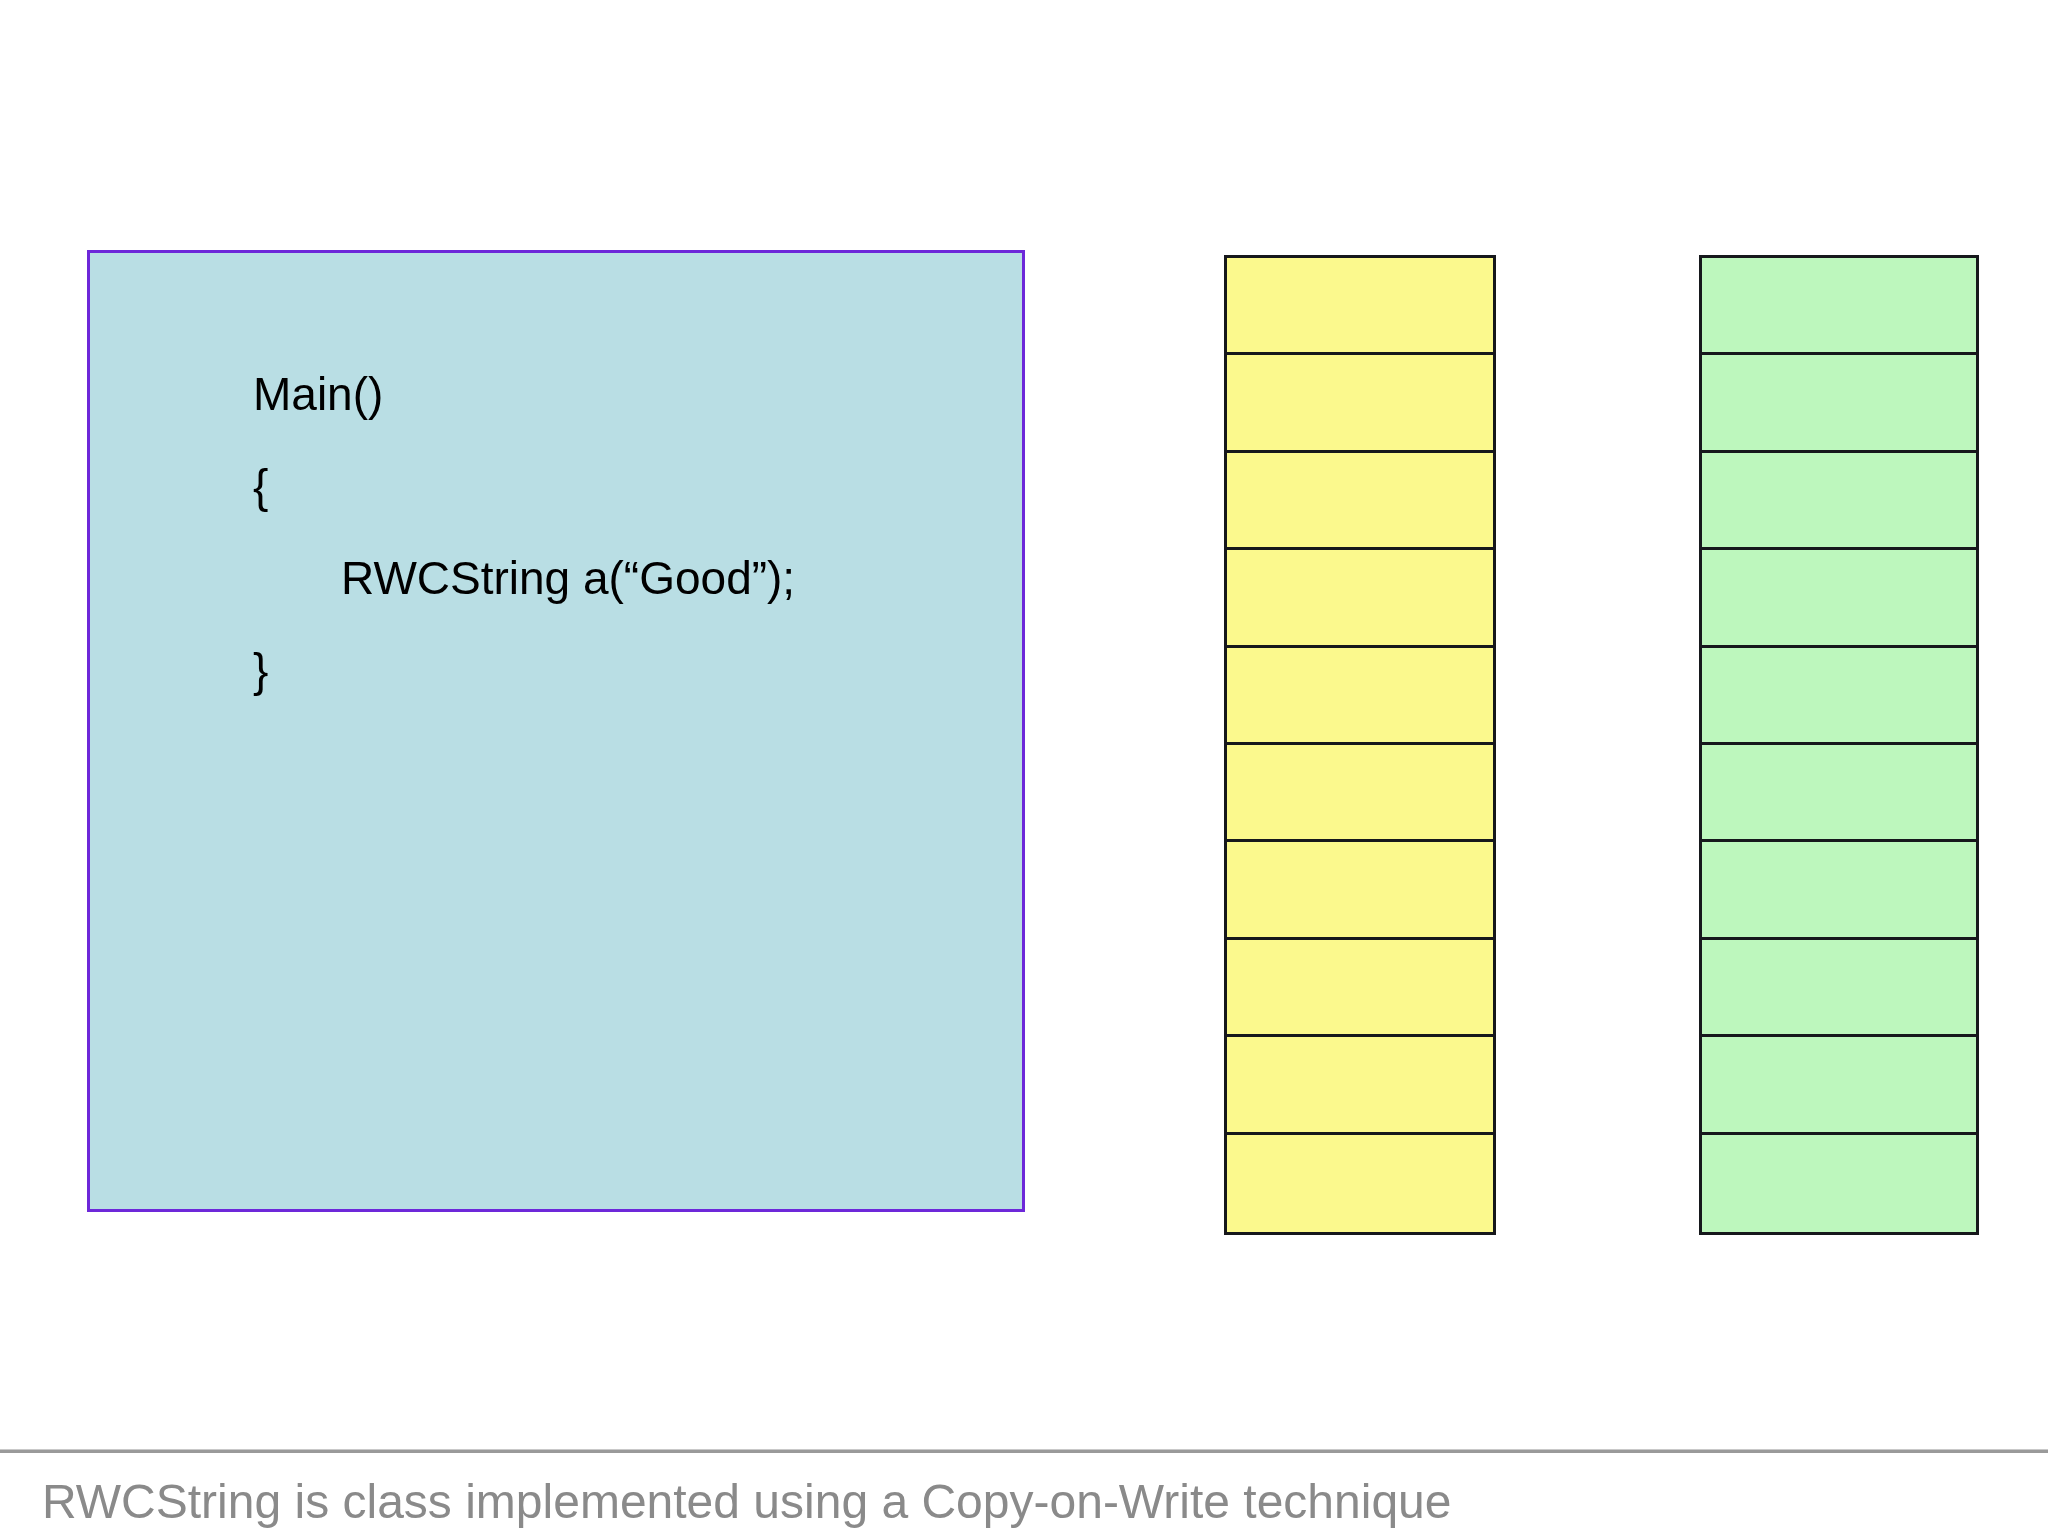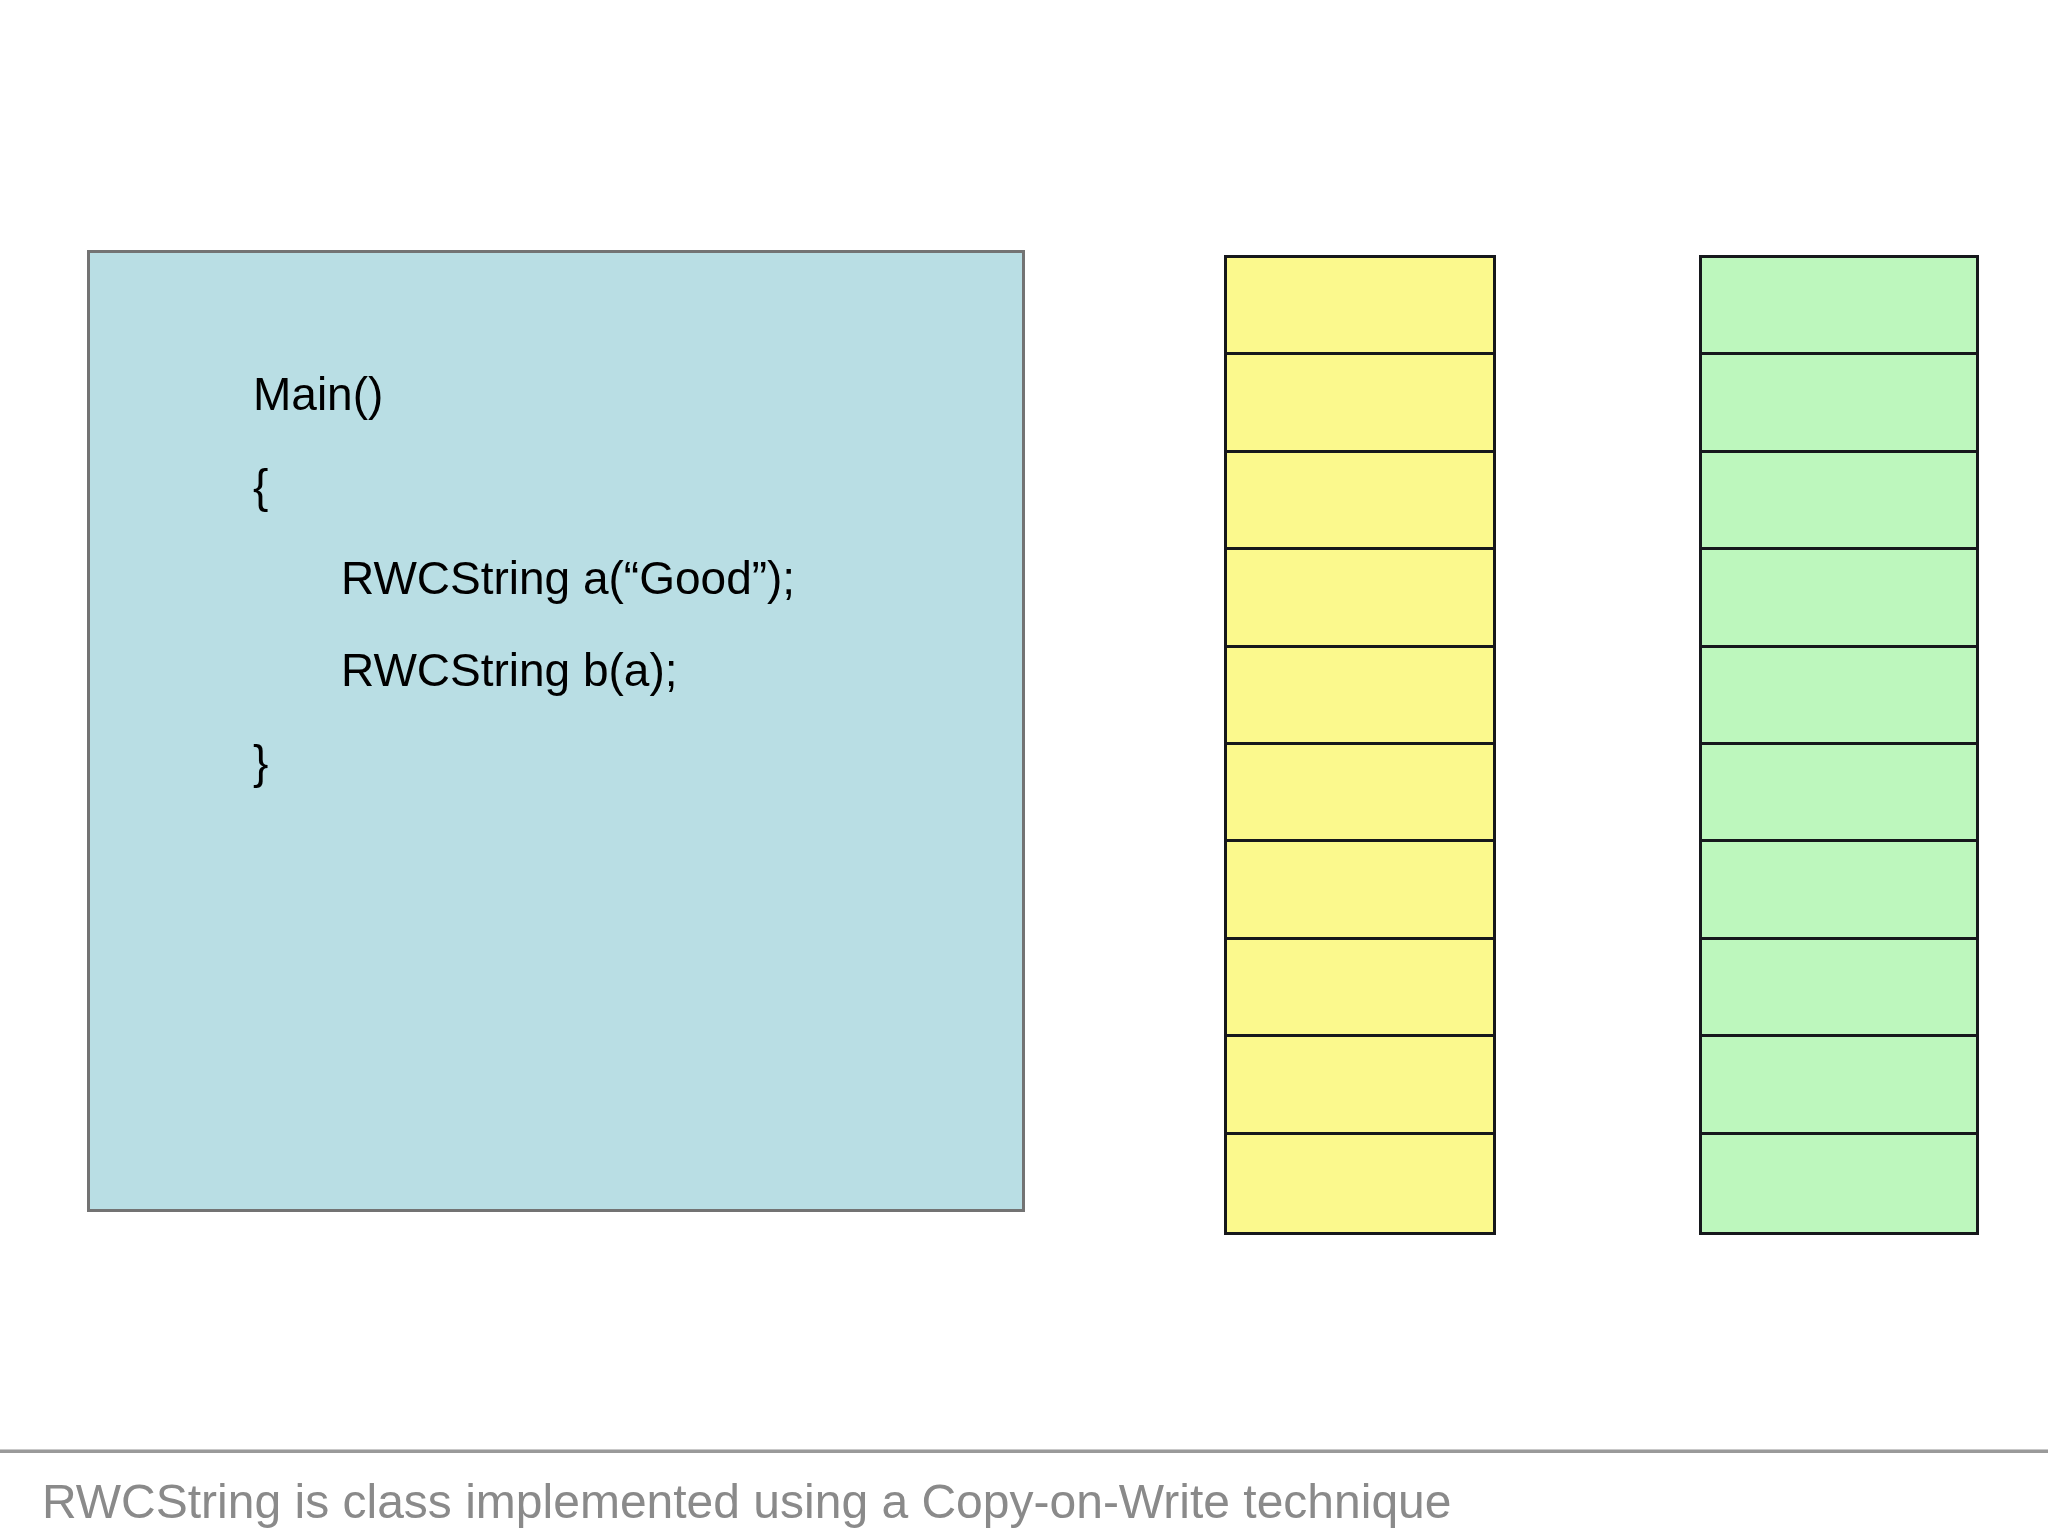--- a/index.html
+++ b/index.html
@@ -25,21 +25,21 @@
   }
 
   
   #code-panel {
     position: absolute;
     left: 87px;
     top: 250px;
     width: 938px;
     height: 962px;
     background: #b9dee4;
-    border: 3px solid #737373;
+    border: 3px solid #6d28d9;
     box-sizing: border-box;
   }
 
   #code-listing {
     position: absolute;
     left: 163px;
     top: 95px;
     width: 760px;
   }
 
@@ -114,21 +114,20 @@
 </head>
 <body>
 
 <div id="slide">
 
   <div id="code-panel">
     <div id="code-listing">
       <div class="code-line">Main()</div>
       <div class="code-line">{</div>
       <div class="code-line indent">RWCString a(“Good”);</div>
-      <div class="code-line indent">RWCString b(a);</div>
       <div class="code-line">}</div>
     </div>
   </div>
 
   <div class="mem-column" id="yellow-column">
     <div class="mem-cell"></div>
     <div class="mem-cell"></div>
     <div class="mem-cell"></div>
     <div class="mem-cell"></div>
     <div class="mem-cell"></div>

